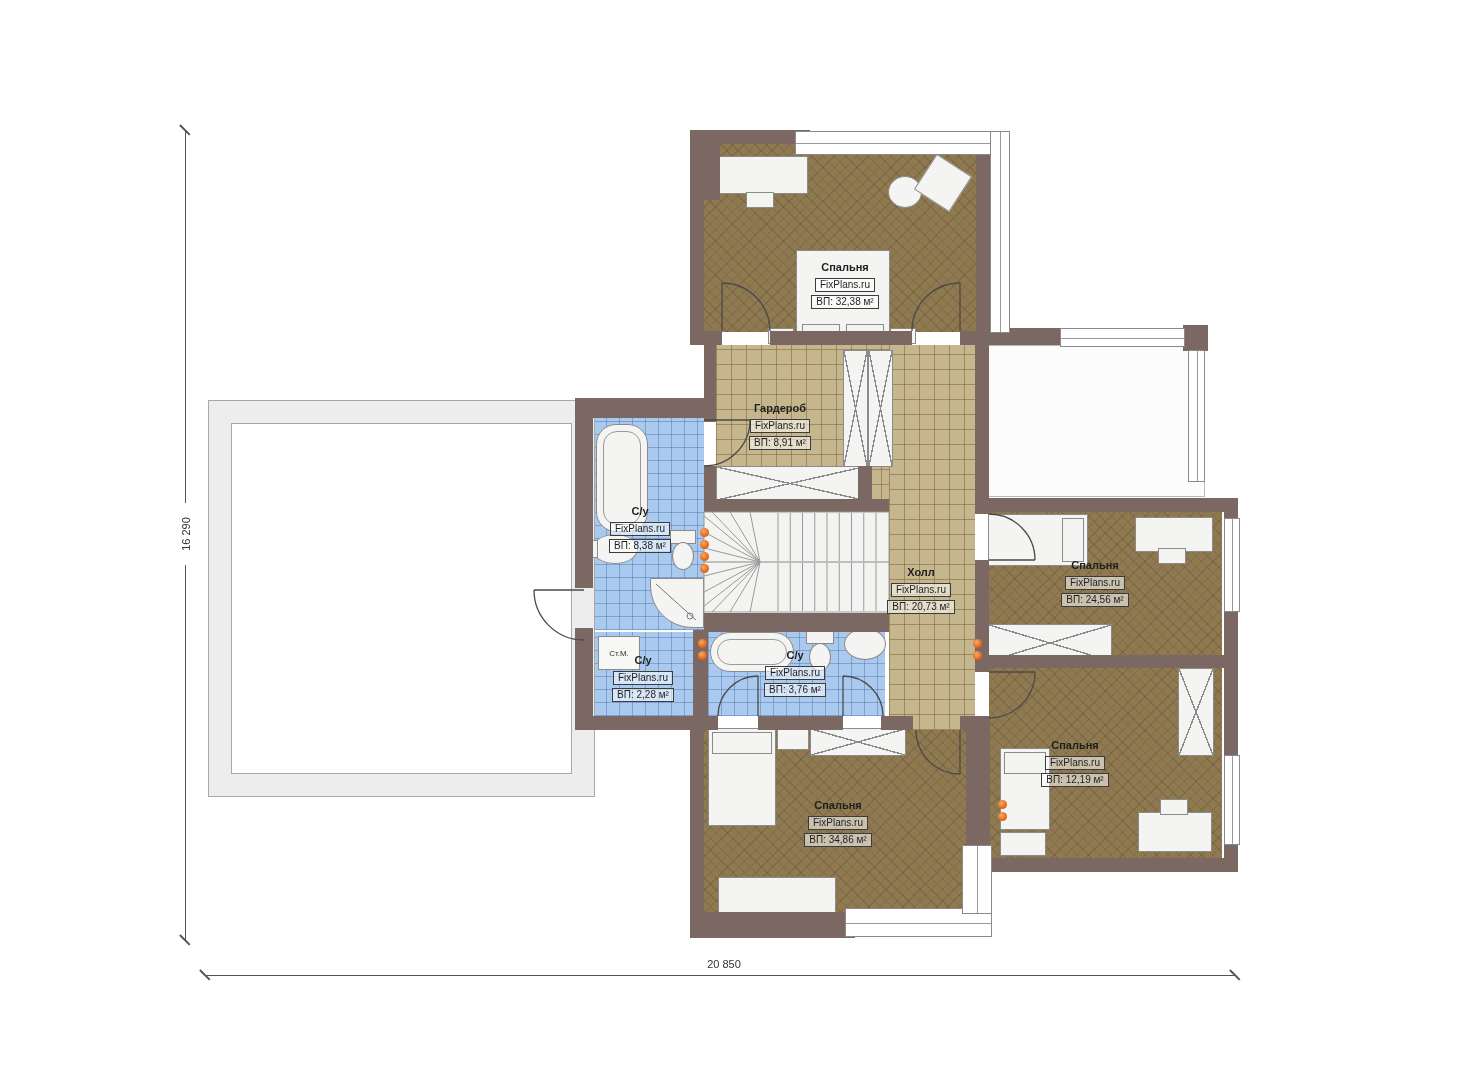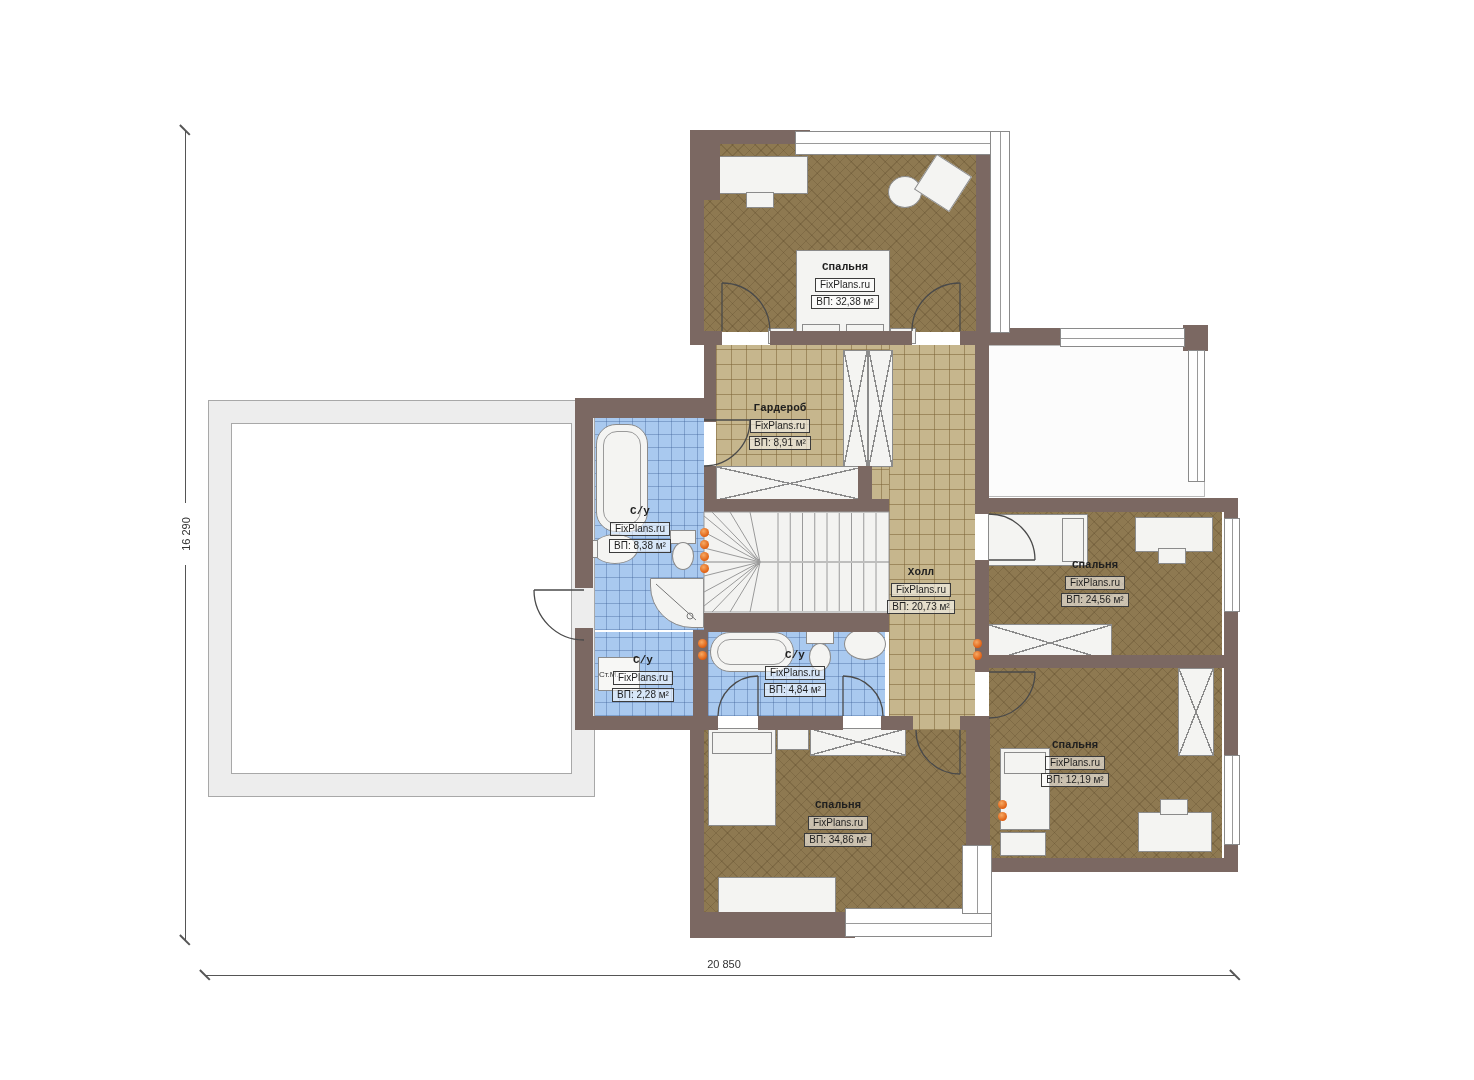--- a/index.html
+++ b/index.html
@@ -35,25 +35,25 @@
       linear-gradient(to top right, transparent calc(50% - .7px), #8b8b8b calc(50% - .7px) calc(50% + .7px), transparent calc(50% + .7px)),
       linear-gradient(to bottom right, transparent calc(50% - .7px), #8b8b8b calc(50% - .7px) calc(50% + .7px), transparent calc(50% + .7px));}
   .tub{border-radius:20px;}
   .tub::before{content:"";position:absolute;inset:6px;border:1px solid #9a9a9a;border-radius:14px;}
   .shower{border-radius:0 0 0 42px;}
   
   .rad{position:absolute;width:9px;height:9px;border-radius:50%;z-index:16;
        background:radial-gradient(circle at 40% 35%, #f7a963, #df5f12 70%);}
   
   .rlabel{position:absolute;width:110px;text-align:center;z-index:30;color:#1f1f1f;line-height:1;}
-  .rname{font-size:11px;font-weight:bold;margin-bottom:2px;font-family:Liberation Mono, monospace;}
+  .rname{font-size:11px;font-weight:bold;margin-bottom:2px;}
   .rbox{display:inline-block;border:1px solid #3c3c3c;background:rgba(255,255,255,.55);
         font-size:10px;padding:1px 4px;margin-top:2px;}
   .stm{z-index:17;background:#f7f7f5;border:1px solid #8b8b8b;font-size:8px;
-       display:flex;align-items:center;justify-content:flex-start;color:#333;margin-top:21px;}
+       display:flex;align-items:center;justify-content:center;color:#333;}
   
   .dimline{background:#555;z-index:30;}
   .tick{position:absolute;width:14px;height:1.5px;background:#555;transform:rotate(45deg);z-index:30;}
   .dimtext{position:absolute;font-size:11px;color:#333;background:#fff;padding:0 4px;z-index:30;}
   svg.overlay{position:absolute;left:0;top:0;z-index:15;}
 </style>
 </head>
 <body>
 
 <div id="canvas">
@@ -267,21 +267,21 @@
     <div><span class="rbox">ВП: 24,56 м²</span></div>
   </div>
   <div class="rlabel" style="left:588px;top:655px;">
     <div class="rname">С/у</div>
     <div><span class="rbox">FixPlans.ru</span></div>
     <div><span class="rbox">ВП: 2,28 м²</span></div>
   </div>
   <div class="rlabel" style="left:740px;top:650px;">
     <div class="rname">С/у</div>
     <div><span class="rbox">FixPlans.ru</span></div>
-    <div><span class="rbox">ВП: 4,84 м²</span></div>
+    <div><span class="rbox">ВП: 3,76 м²</span></div>
   </div>
   <div class="rlabel" style="left:1020px;top:740px;">
     <div class="rname">Спальня</div>
     <div><span class="rbox">FixPlans.ru</span></div>
     <div><span class="rbox">ВП: 12,19 м²</span></div>
   </div>
   <div class="rlabel" style="left:783px;top:800px;">
     <div class="rname">Спальня</div>
     <div><span class="rbox">FixPlans.ru</span></div>
     <div><span class="rbox">ВП: 34,86 м²</span></div>

